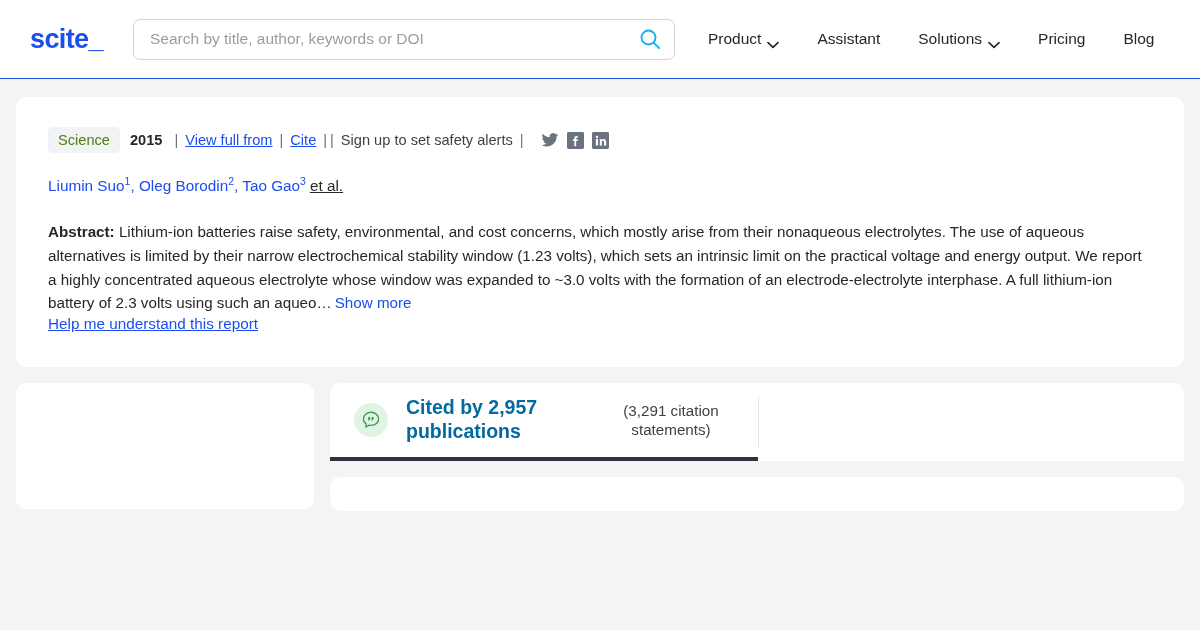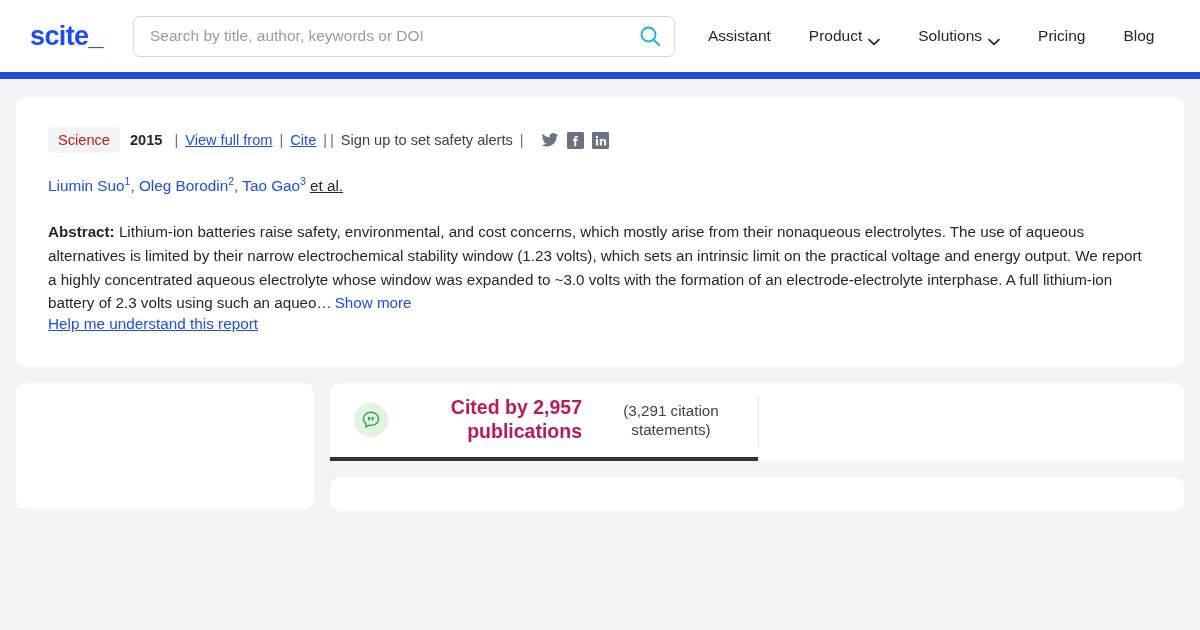--- a/index.html
+++ b/index.html
@@ -7,21 +7,21 @@
     width: 1200px; height: 630px;
     background: #f4f4f5;
     font-family: "Liberation Sans", sans-serif;
     overflow: hidden;
   }
 
   
   .header {
     height: 79px;
     background: #ffffff;
-    border-bottom: 7px solid #1d4ed8;
+    border-bottom: 1px solid #1d4ed8;
     display: flex;
     align-items: center;
     padding: 0 24px 0 30px;
   }
   .logo {
     font-size: 27px;
     font-weight: 700;
     color: #1b4df0;
     letter-spacing: -0.6px;
     margin-right: 30px;
@@ -84,21 +84,21 @@
     flex-wrap: nowrap;
     font-size: 14.6px;
     color: #3f3f46;
     margin-bottom: 22px;
   }
   .journal-badge {
     background: #f2f3f5;
     border-radius: 5px;
     padding: 5px 10px;
     font-size: 14.6px;
-    color: #b91c1c;
+    color: #4d7c0f;
     margin-right: 10px;
   }
   .meta-year { font-weight: 700; color: #27272a; margin-right: 5px; }
   .meta-doi { color: #3f3f46; }
   .meta-sep { color: #71717a; margin: 0 7px; }
   .meta-link {
     color: #1b4df0;
     text-decoration: underline;
     cursor: pointer;
   }
@@ -182,23 +182,23 @@
     width: 34px; height: 34px;
     border-radius: 50%;
     display: flex; align-items: center; justify-content: center;
     flex: none;
   }
   .tab-icon.green { background: #e1f4e3; }
   .tab-icon.gray { background: #eeeeef; }
   .tab-main {
     font-size: 19.5px;
     font-weight: 700;
-    color: #be185d;
+    color: #0369a1;
     line-height: 1.22;
-    text-align: right;
+    text-align: left;
     width: 176px;
   }
   .tab-sub {
     font-size: 15.2px;
     color: #3f3f46;
     line-height: 1.25;
     text-align: center;
     width: 122px;
     margin-left: 10px;
   }
@@ -227,29 +227,29 @@
     <span class="search-icon">
       <svg width="22" height="22" viewBox="0 0 22 22" fill="none">
         <circle cx="9.5" cy="9.5" r="7" stroke="#12b0f0" stroke-width="1.8"></circle>
         <line x1="14.6" y1="14.6" x2="20" y2="20" stroke="#12b0f0" stroke-width="1.8" stroke-linecap="round"></line>
       </svg>
     </span>
   </div>
 
   <div class="nav">
     <div class="nav-item">
-      <span>Assistant</span>
-    </div>
-    <div class="nav-item">
       <span>Product</span>
       <span class="caret">
         <svg width="12" height="8" viewBox="0 0 12 8" fill="none">
           <path d="M1 1.6L6 6.4L11 1.6" stroke="#27272a" stroke-width="1.7" stroke-linecap="round" stroke-linejoin="round"></path>
         </svg>
       </span>
+    </div>
+    <div class="nav-item">
+      <span>Assistant</span>
     </div>
     <div class="nav-item">
       <span>Solutions</span>
       <span class="caret">
         <svg width="12" height="8" viewBox="0 0 12 8" fill="none">
           <path d="M1 1.6L6 6.4L11 1.6" stroke="#27272a" stroke-width="1.7" stroke-linecap="round" stroke-linejoin="round"></path>
         </svg>
       </span>
     </div>
     <div class="nav-item">

